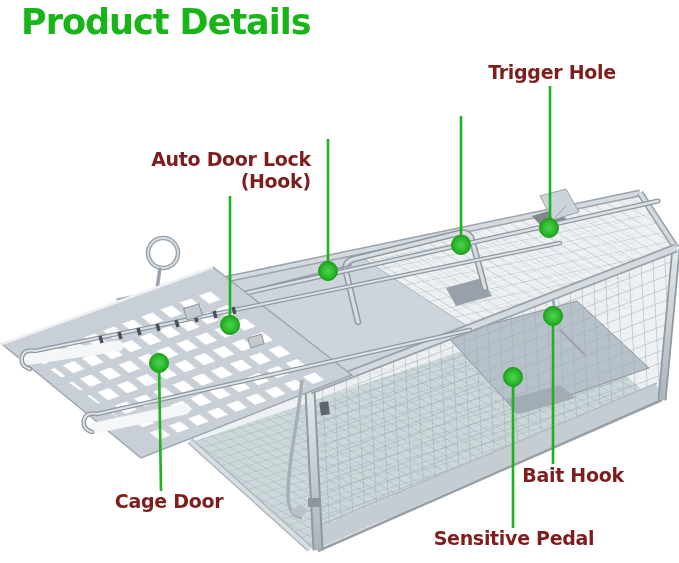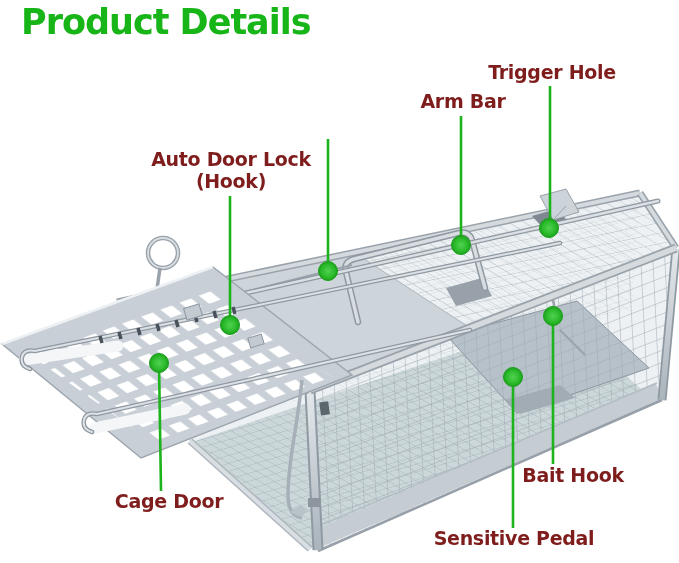--- a/index.html
+++ b/index.html
@@ -179,21 +179,20 @@
       <circle cx="230" cy="325" r="9.5" fill="url(#dotGrad)"></circle>
       <circle cx="159" cy="363" r="9.5" fill="url(#dotGrad)"></circle>
       <circle cx="553" cy="316" r="9.5" fill="url(#dotGrad)"></circle>
       <circle cx="513" cy="377" r="9.5" fill="url(#dotGrad)"></circle>
     </g>
   </svg>
 
   <div class="page-title">Product Details</div>
 
   <div class="callout-label" style="left:552px;top:61px;">Trigger Hole</div>
-  <div class="callout-label" style="left:463px;top:90px;">Arm Bar</div>
-  <div class="callout-label" style="left:231px;top:148px;">
+  <div class="callout-label" style="left:231px;top:148px;text-align:right;">
     <div>Auto Door Lock</div>
     <div>(Hook)</div>
   </div>
   <div class="callout-label" style="left:169px;top:490px;">Cage Door</div>
   <div class="callout-label" style="left:573px;top:464px;">Bait Hook</div>
   <div class="callout-label" style="left:514px;top:527px;">Sensitive Pedal</div>
 </div>
 
 </body></html>

